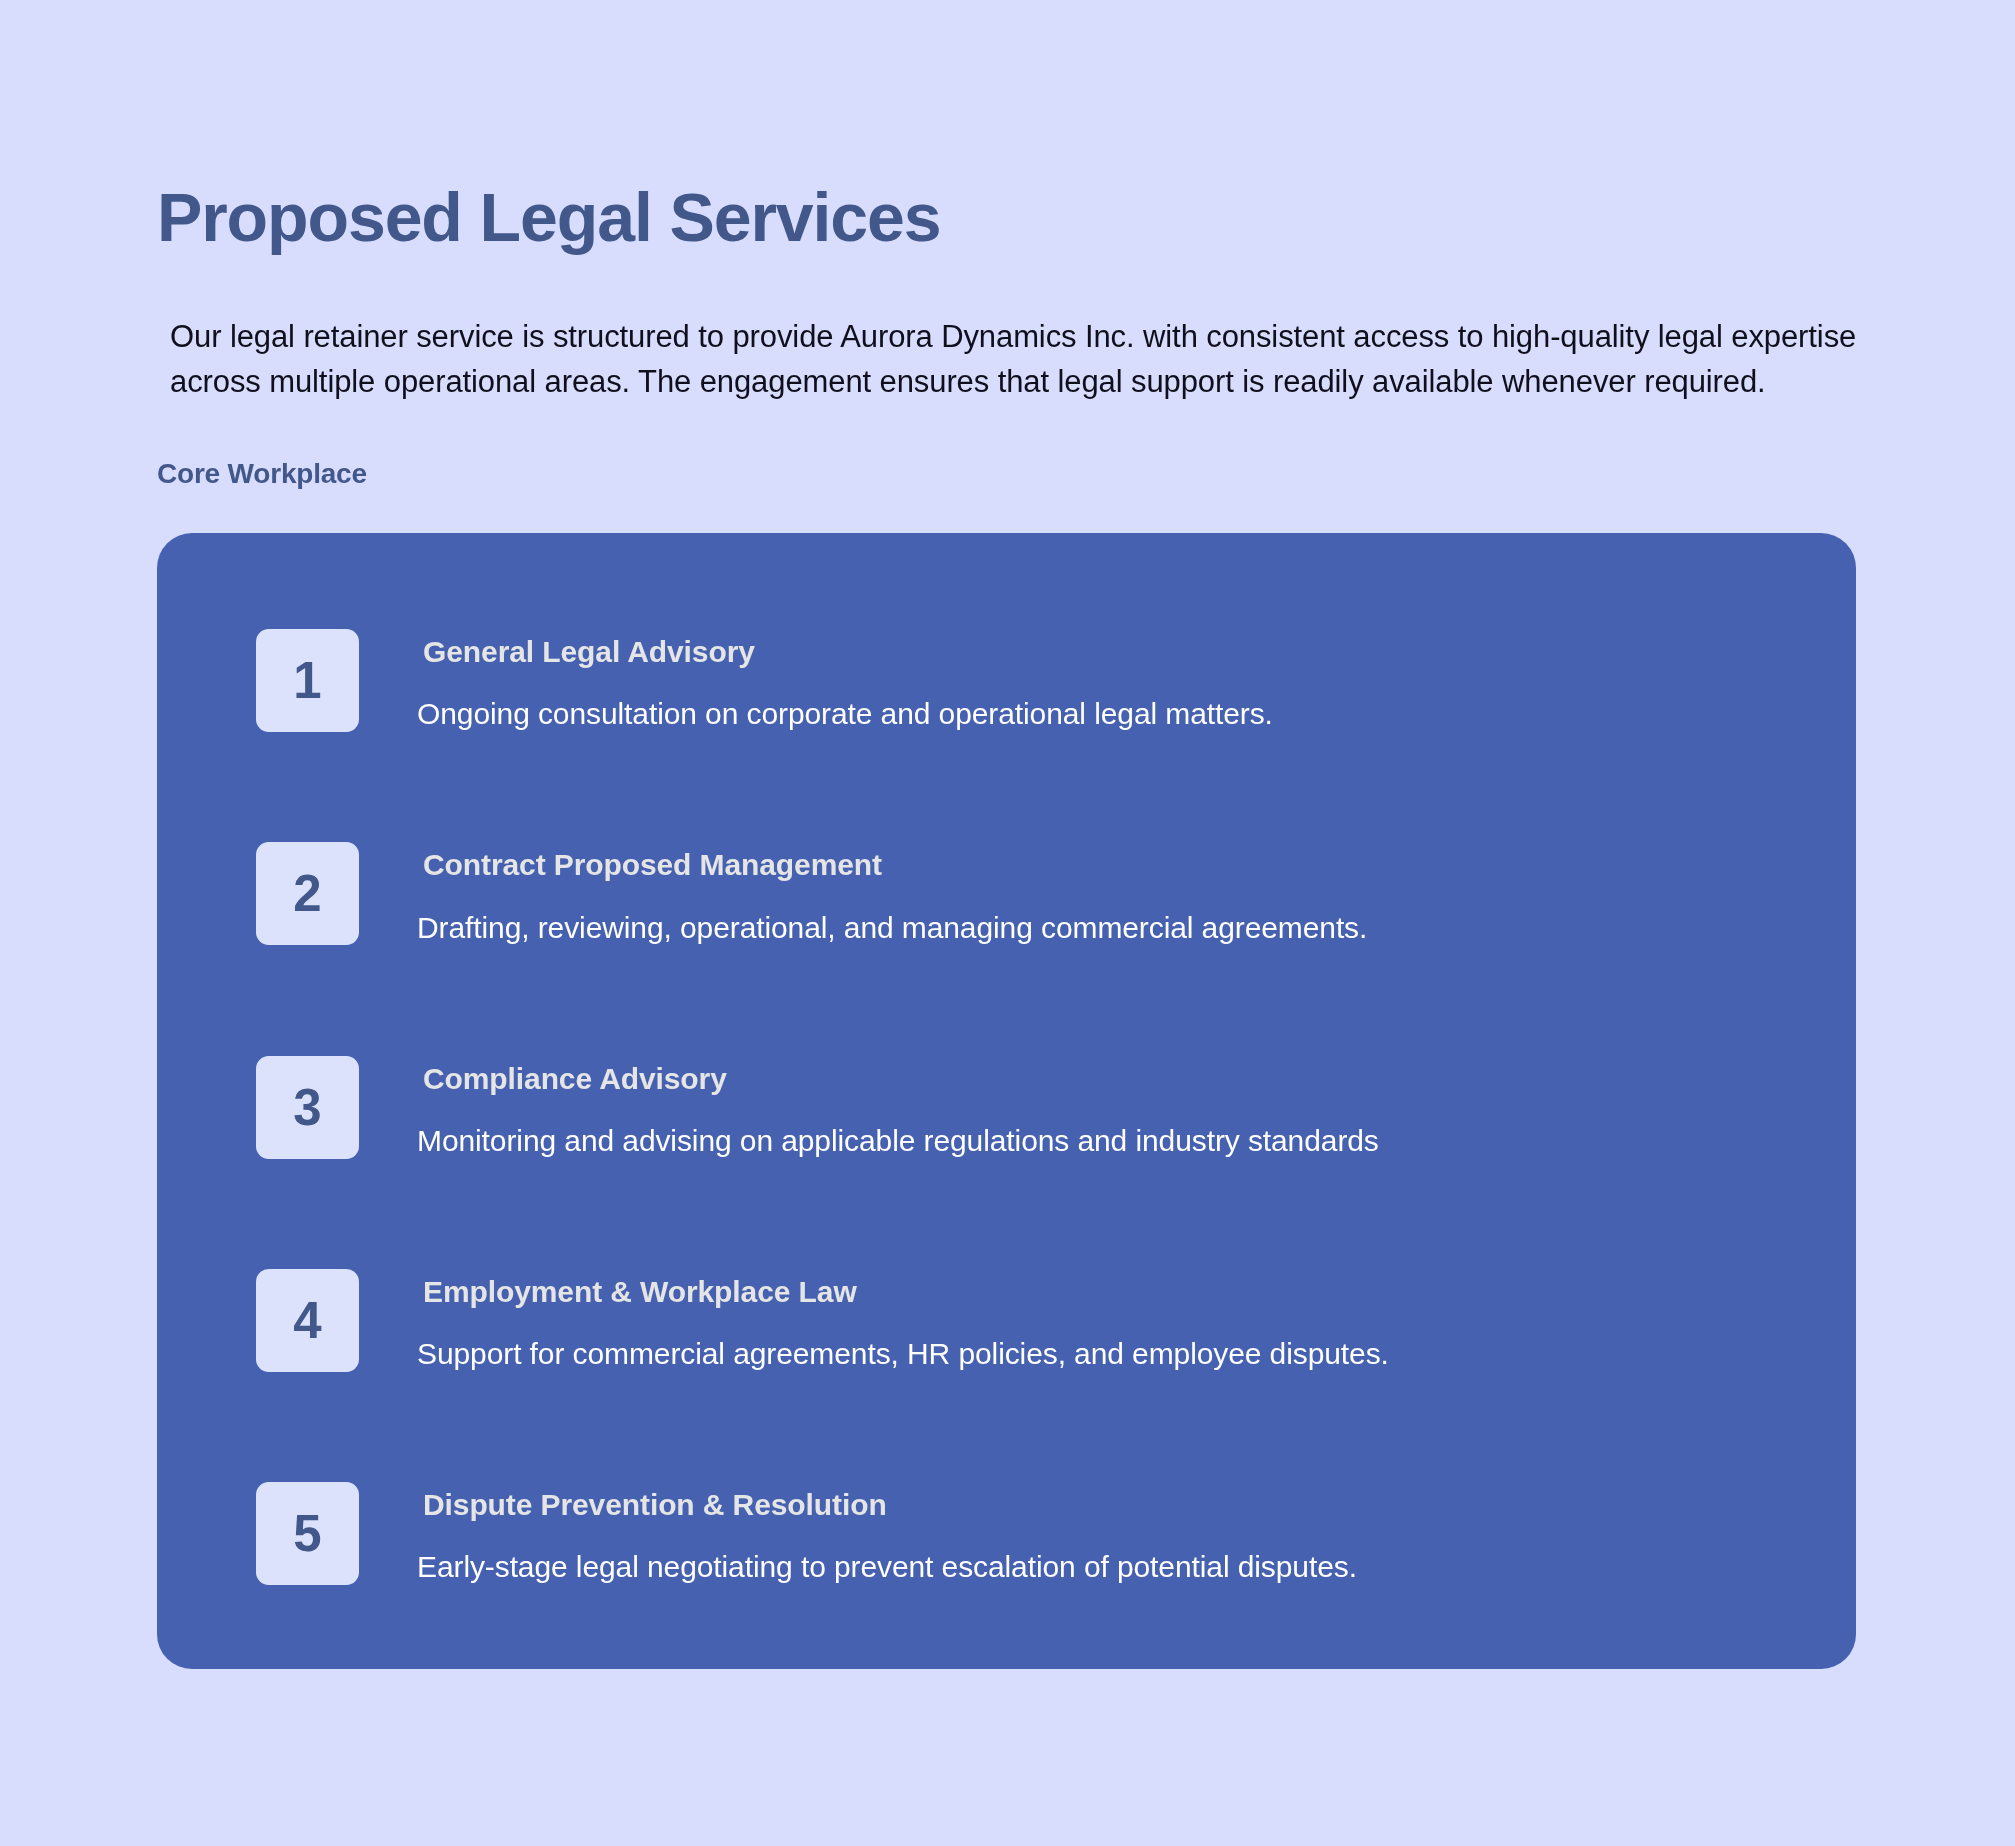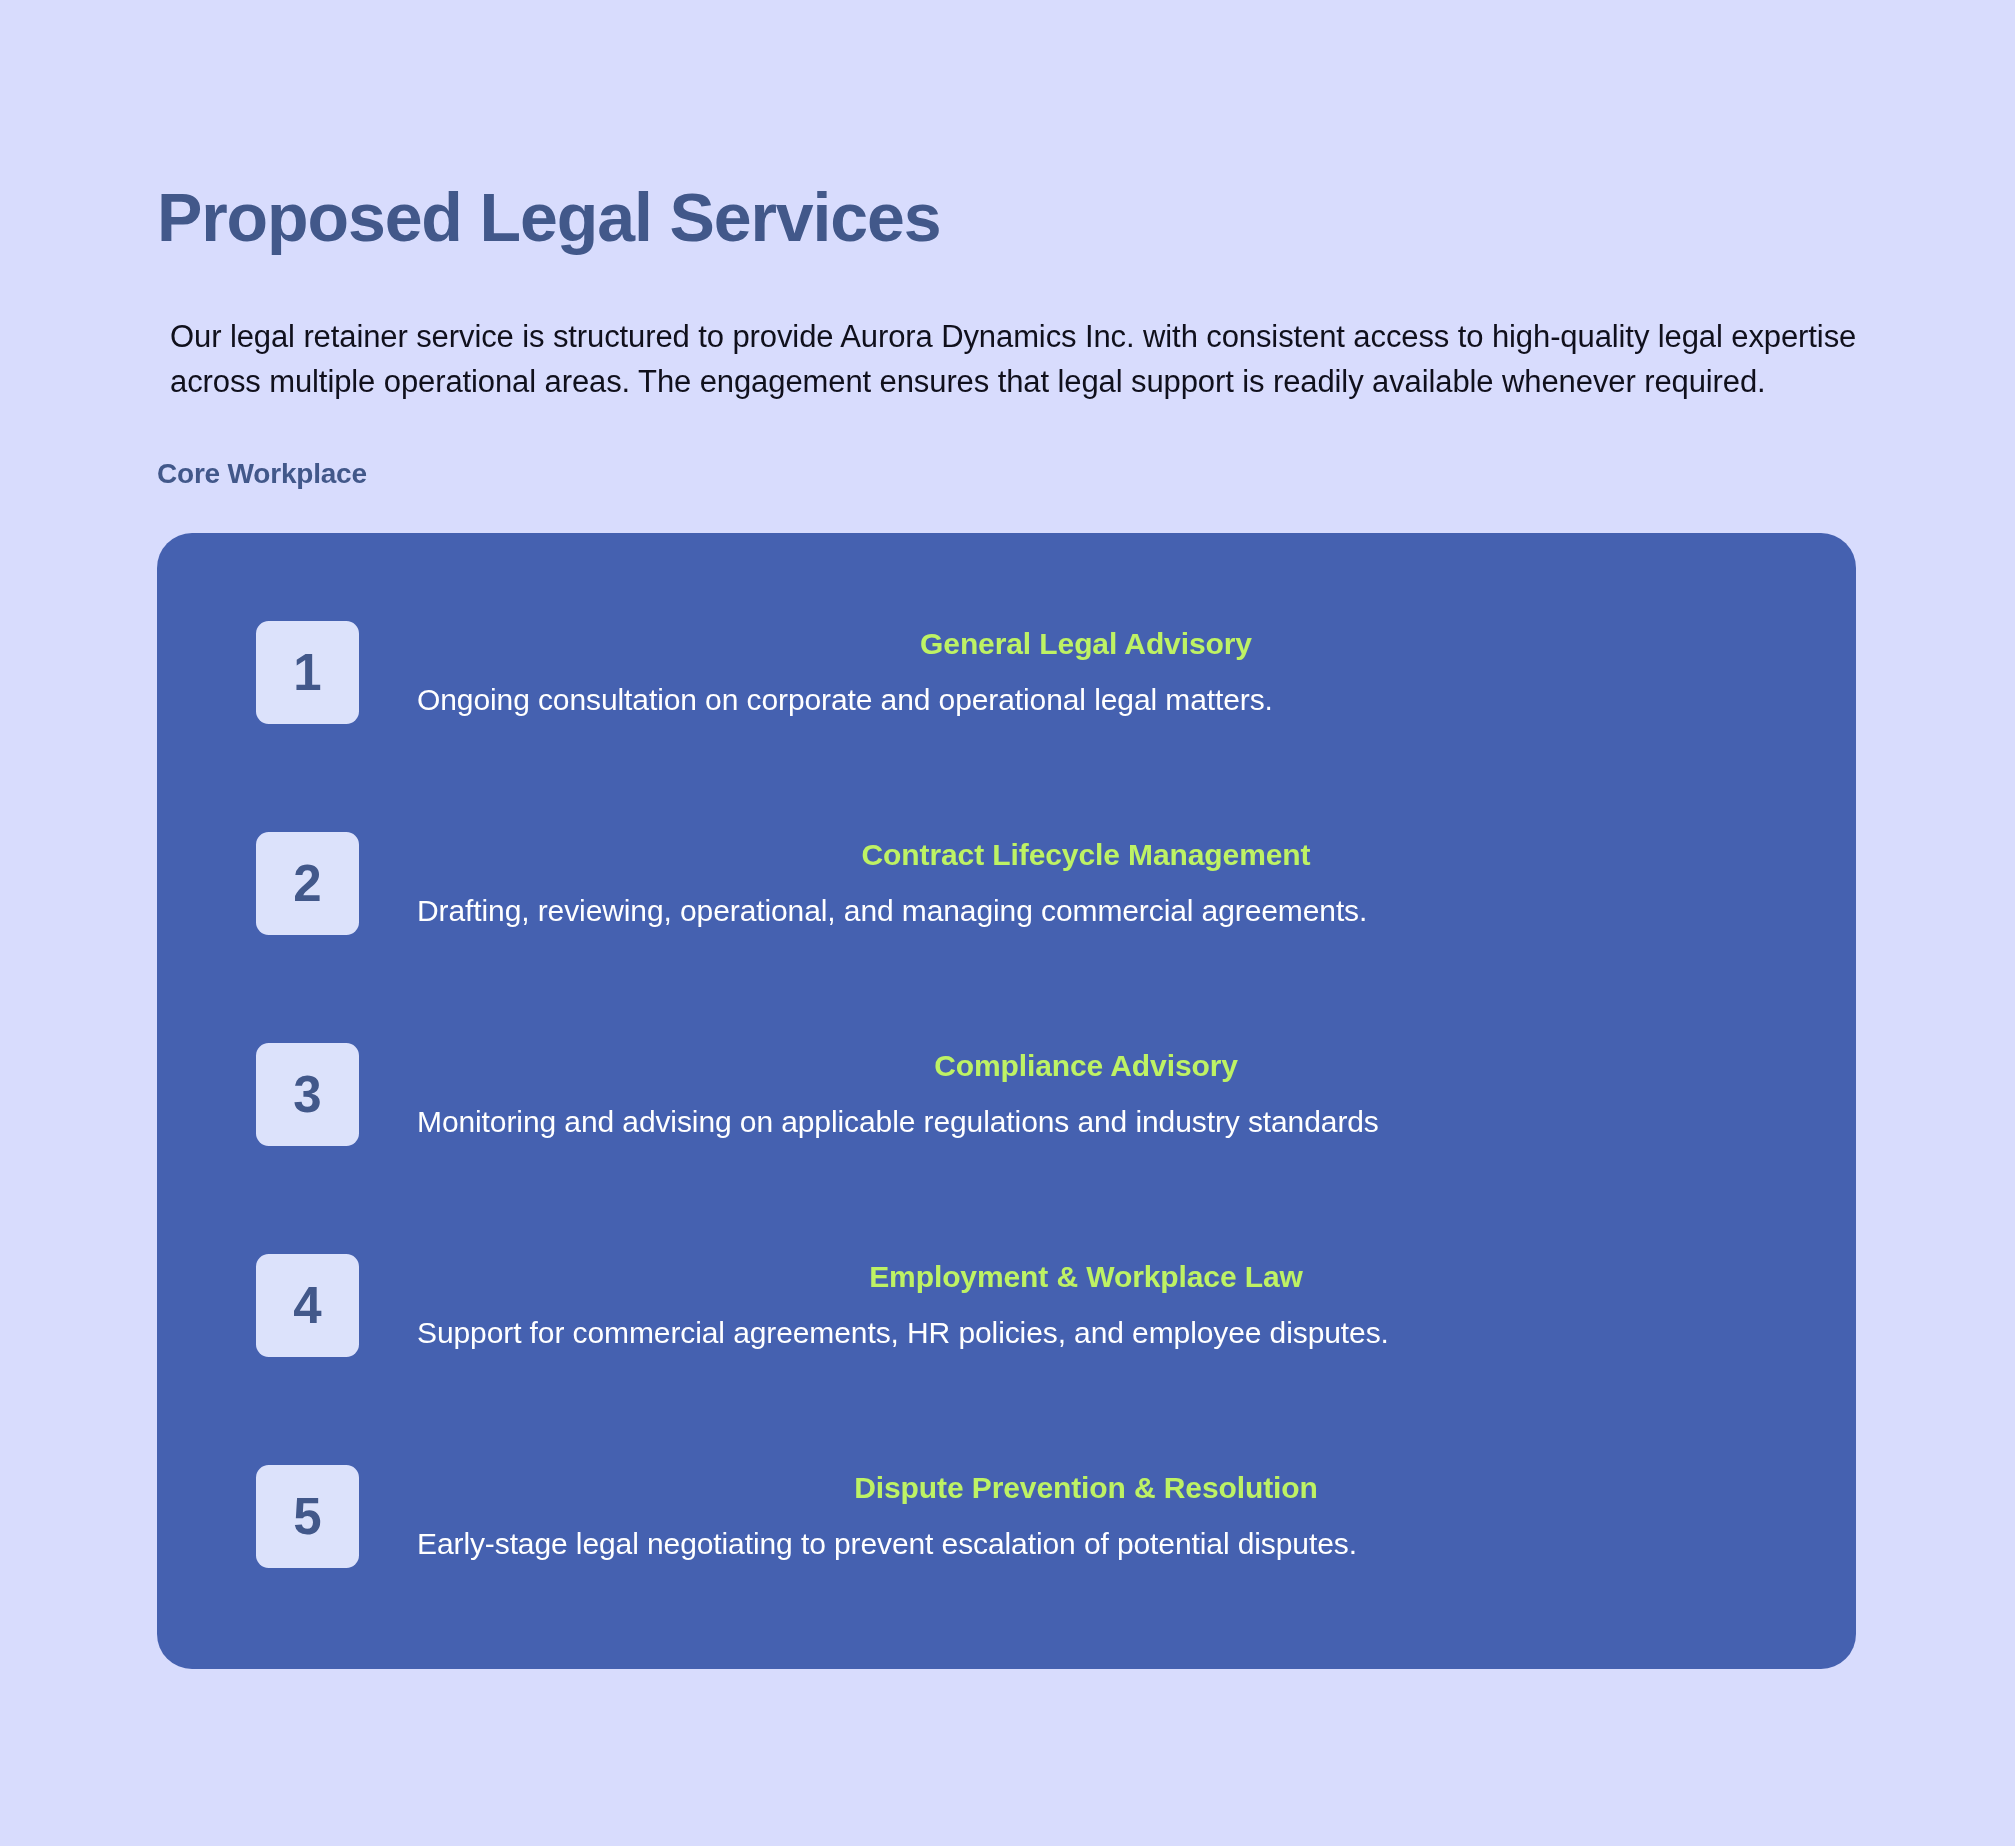--- a/index.html
+++ b/index.html
@@ -104,28 +104,27 @@
     color: #42588a;
     font-size: 51px;
     font-weight: 800;
     display: flex;
     align-items: center;
     justify-content: center;
     line-height: 1;
   }
 
   .service-title {
-    margin: 0;
+    margin: 8px;
     padding-top: 4.2px;
     font-size: 30px;
     line-height: 1.25;
     font-weight: 800;
     letter-spacing: -0.1px;
-    color: #bef264;
-    text-align: center;
+    color: #e5e5e5;
   }
 
   .service-description {
     margin: 2px;
     padding-top: 15.6px;
     font-size: 30px;
     line-height: 1.3;
     font-weight: 400;
     letter-spacing: -0.1px;
     color: #ffffff;
@@ -146,21 +145,21 @@
     <ul class="services-list">
 
       <li class="service-item">
         <span class="service-number">1</span>
         <h3 class="service-title">General Legal Advisory</h3>
         <p class="service-description">Ongoing consultation on corporate and operational legal matters.</p>
       </li>
 
       <li class="service-item">
         <span class="service-number">2</span>
-        <h3 class="service-title">Contract Lifecycle Management</h3>
+        <h3 class="service-title">Contract Proposed Management</h3>
         <p class="service-description">Drafting, reviewing, operational, and managing commercial agreements.</p>
       </li>
 
       <li class="service-item">
         <span class="service-number">3</span>
         <h3 class="service-title">Compliance Advisory</h3>
         <p class="service-description">Monitoring and advising on applicable regulations and industry standards</p>
       </li>
 
       <li class="service-item">

